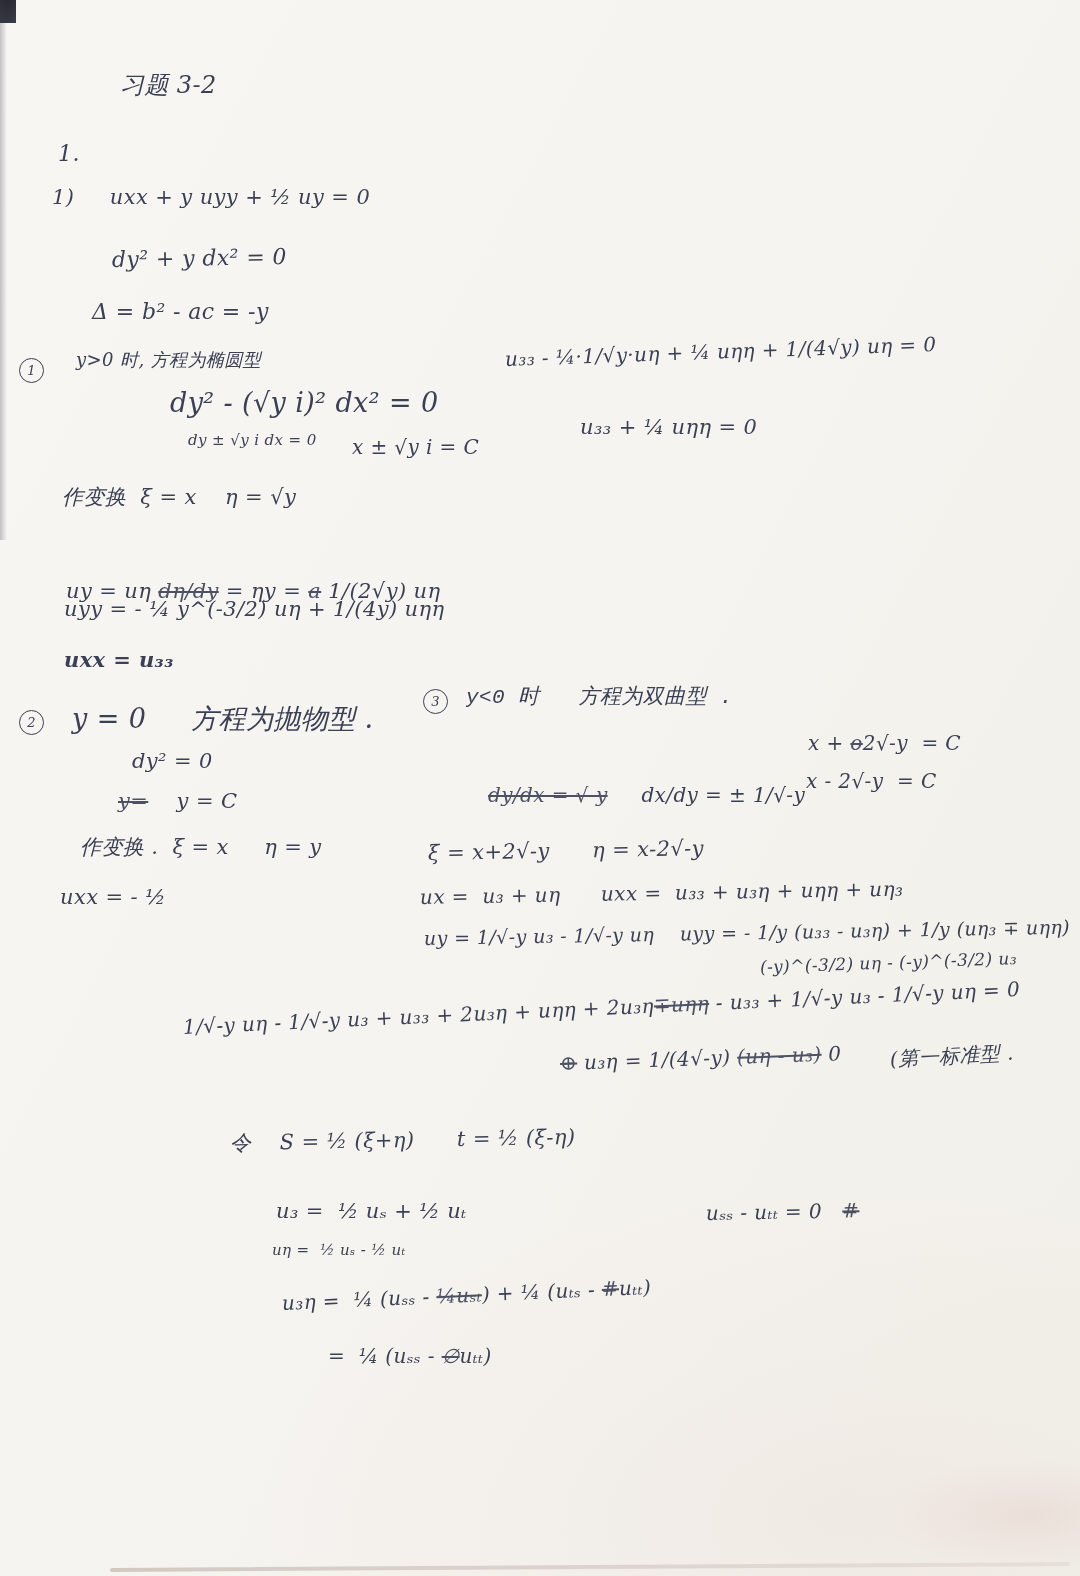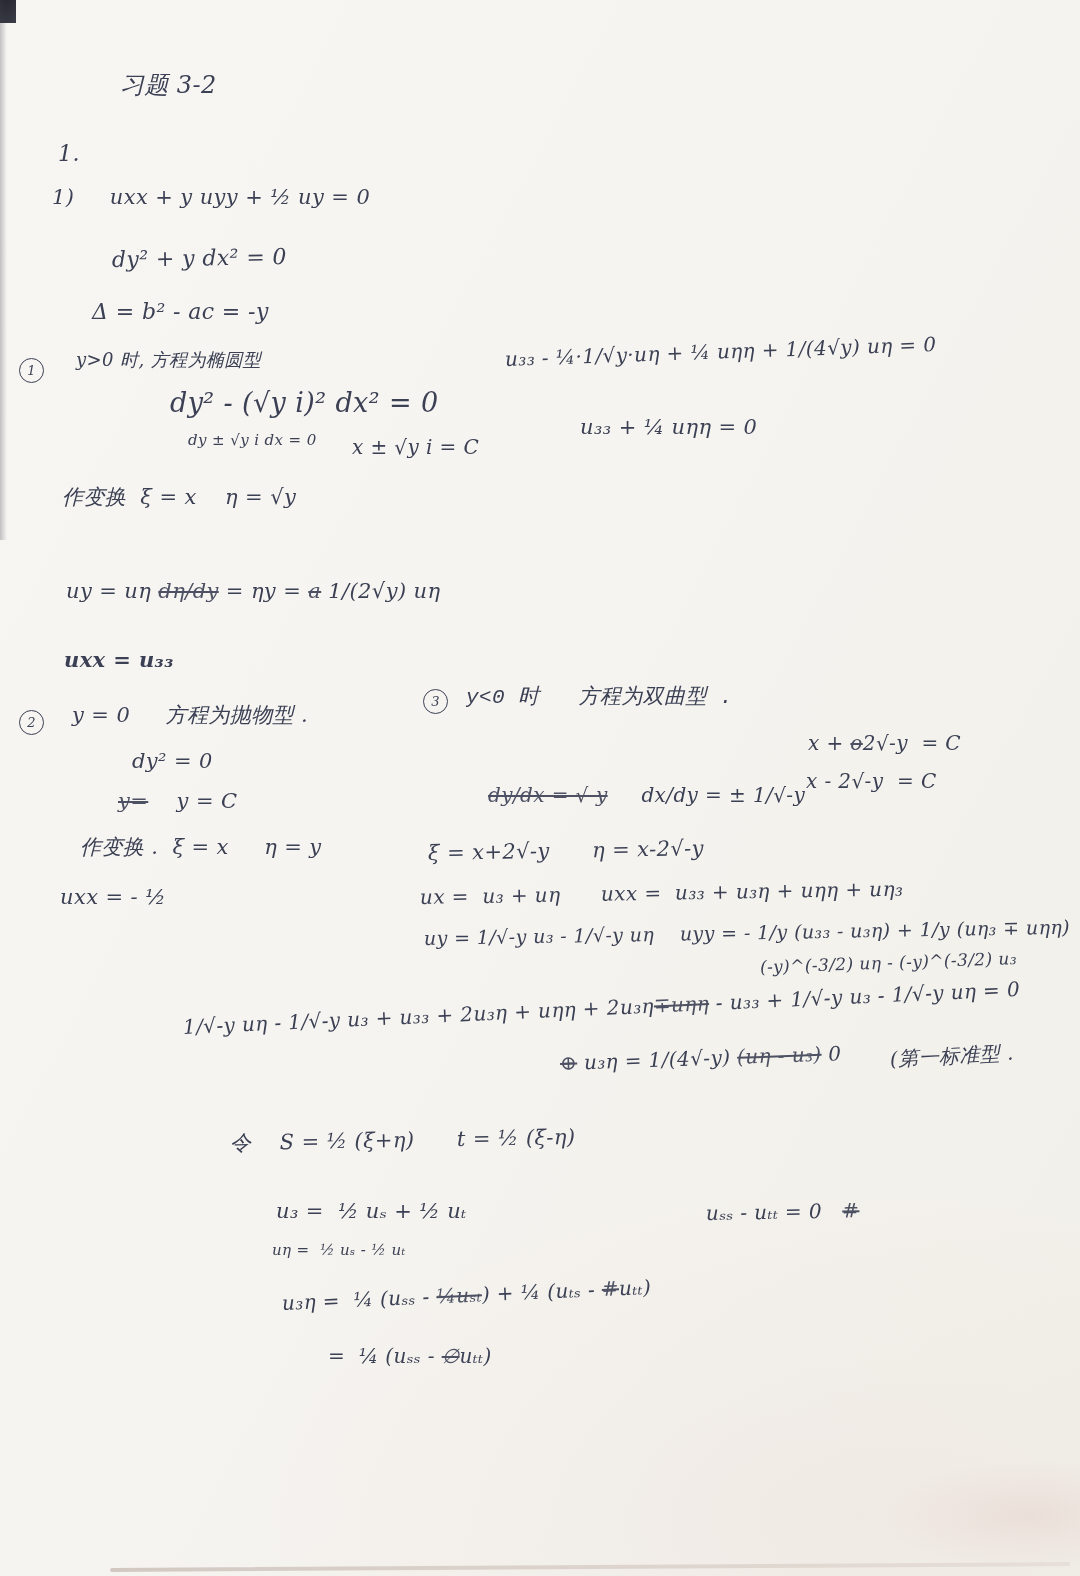--- a/index.html
+++ b/index.html
@@ -51,22 +51,23 @@
   <div class="hand" style="left:112px; top:248px;  font-size:22px; transform:rotate(-1deg);"><span>dy² + y dx² = 0</span></div>
   <div class="hand" style="left:92px;  top:300px;  font-size:22px;"><span>Δ = b² - ac = -y</span></div>
   <div class="hand" style="left:76px;  top:350px;  font-size:18px;"><span>y&gt;0 时, 方程为椭圆型</span></div>
   <div class="hand" style="left:170px; top:388px;  font-size:27px;"><span>dy² - (√y i)² dx² = 0</span></div>
   <div class="hand" style="left:164px; top:432px;  font-size:15px;margin-left:24px;"><span>dy ± √y i dx = 0</span></div>
   <div class="hand" style="left:352px; top:436px;  font-size:20px;"><span>x ± √y i = C</span></div>
   <div class="hand" style="left:505px; top:348px;  font-size:20px; transform:rotate(-2deg);"><span>u₃₃ - ¼·1/√y·uη + ¼ uηη + 1/(4√y) uη = 0</span></div>
   <div class="hand" style="left:580px; top:416px;  font-size:21px;"><span>u₃₃ + ¼ uηη = 0</span></div>
   <div class="hand" style="left:62px;  top:486px;  font-size:21px;"><span>作变换  ξ = x    η = √y</span></div>
   <div class="hand" style="left:66px;  top:542px;  font-size:21px;margin-top:38px;"><span>uy = uη </span><span class="struck">dη/dy</span><span> = ηy = </span><span class="struck">a</span><span> 1/(2√y) uη</span></div>
+  <div class="hand" style="left:64px;  top:598px;  font-size:21px;"><span>uyy = - ¼ y^(-3/2) uη + 1/(4y) uηη</span></div>
   <div class="hand" style="left:64px;  top:648px;  font-size:21px;font-weight:bold;"><span>uxx = u₃₃</span></div>
-  <div class="hand" style="left:72px;  top:704px;  font-size:21px;"><span>y = 0     方程为抛物型 .</span></div>
+  <div class="hand" style="left:72px;  top:704px;  font-size:27px;"><span>y = 0     方程为抛物型 .</span></div>
   <div class="hand" style="left:132px; top:750px;  font-size:21px;"><span>dy² = 0</span></div>
   <div class="hand" style="left:118px; top:790px;  font-size:21px;"><span class="struck">y=</span><span>    y = C</span></div>
   <div class="hand" style="left:80px;  top:836px;  font-size:21px;"><span>作变换 .  ξ = x     η = y</span></div>
   <div class="hand" style="left:60px;  top:886px;  font-size:21px;"><span>uxx = - ½</span></div>
   <div class="hand" style="left:466px; top:686px;  font-size:21px;font-family:Liberation Mono, monospace;"><span>y&lt;0 时   方程为双曲型 .</span></div>
   <div class="hand" style="left:488px; top:740px;  font-size:20px;margin-top:44px;"><span class="struck">dy/dx = √-y</span><span>     dx/dy = ± 1/√-y</span></div>
   <div class="hand" style="left:808px; top:732px;  font-size:20px;"><span>x + </span><span class="struck">o</span><span>2√-y  = C</span></div>
   <div class="hand" style="left:806px; top:770px;  font-size:20px;"><span>x - 2√-y  = C</span></div>
   <div class="hand" style="left:428px; top:842px;  font-size:21px; transform:rotate(-1deg);"><span>ξ = x+2√-y      η = x-2√-y</span></div>
   <div class="hand" style="left:420px; top:886px;  font-size:20px; transform:rotate(-1deg);"><span>ux =  u₃ + uη      uxx =  u₃₃ + u₃η + uηη + uη₃</span></div>

